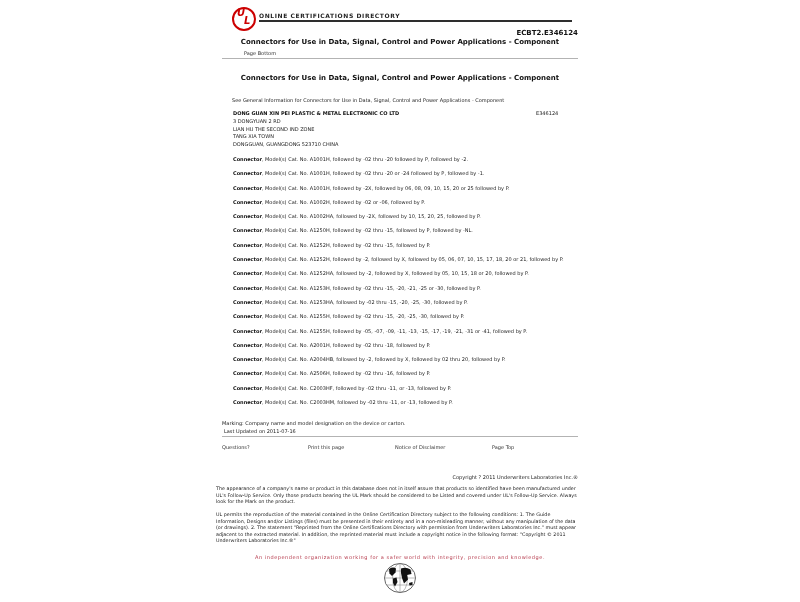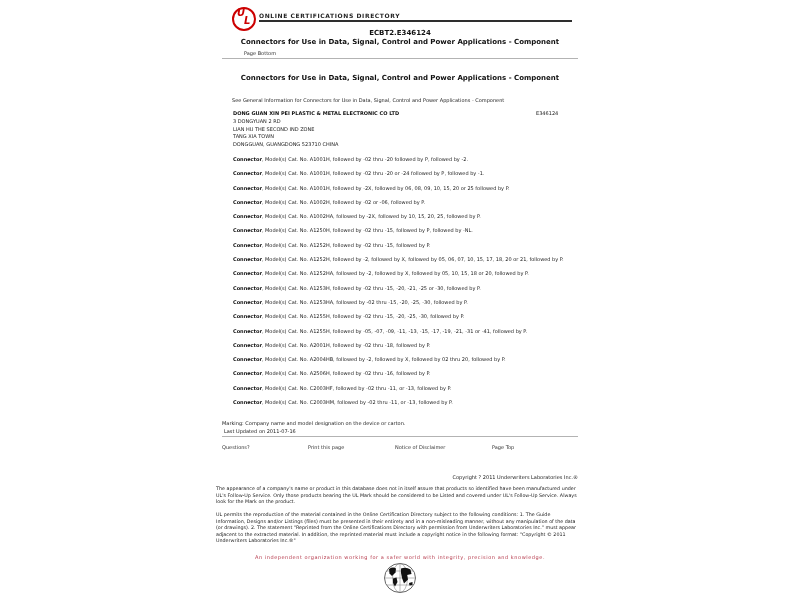--- a/index.html
+++ b/index.html
@@ -11,21 +11,21 @@
   
   .ul-logo{
     left:232px;top:7px;width:20px;height:20px;border:2px solid #cc0001;
     border-radius:50%;background:#fff;color:#cc0001;font-weight:bold;font-style:italic;
   }
   .ul-logo .u{position:absolute;left:3px;top:-1px;font-size:10px;line-height:10px;}
   .ul-logo .l{position:absolute;left:10px;top:7px;font-size:10px;line-height:10px;}
   .banner-title{left:259px;top:12px;font-size:6px;font-weight:bold;letter-spacing:0.6px;color:#1f1f1f;white-space:nowrap;}
   .banner-rule{left:259px;top:20px;width:313px;height:2px;background:#2e2e2e;}
   
-  .code-line{left:222px;top:29px;width:356px;text-align:center;font-size:7px;font-weight:bold;color:#111;}
+  .code-line{left:222px;top:29px;width:356px;text-align:right;font-size:7px;font-weight:bold;color:#111;}
   .main-title{left:222px;top:38px;width:356px;text-align:center;font-size:7px;font-weight:bold;color:#111;}
   .page-bottom{left:244px;top:50px;font-size:5px;color:#333;}
   .rule{height:1px;background:#b3b3b3;}
   .hr1{left:222px;top:58px;width:356px;}
   .hr2{left:222px;top:436px;width:356px;}
   .section-title{left:222px;top:74px;width:356px;text-align:center;font-size:7px;font-weight:bold;color:#111;}
   .see-general{left:232px;top:97px;font-size:5px;white-space:nowrap;}
   
   .company-name{left:233px;top:110px;font-size:5px;font-weight:bold;white-space:nowrap;color:#111;}
   .file-number{left:536px;top:110px;font-size:5px;}

